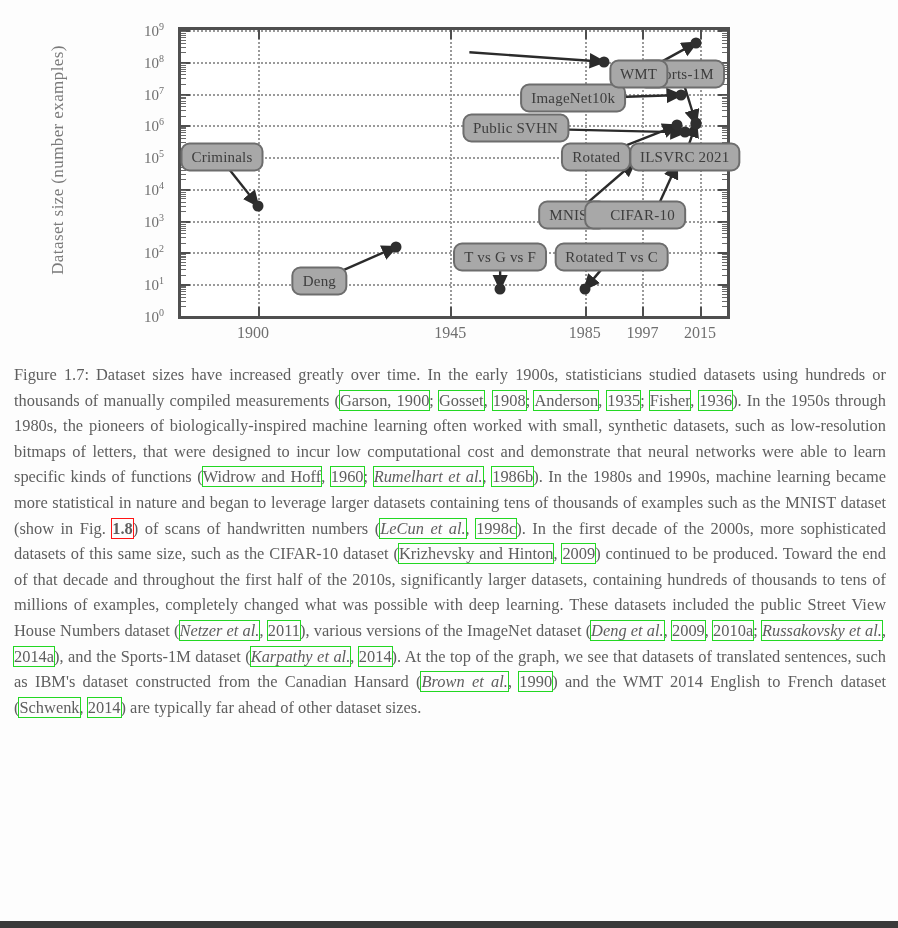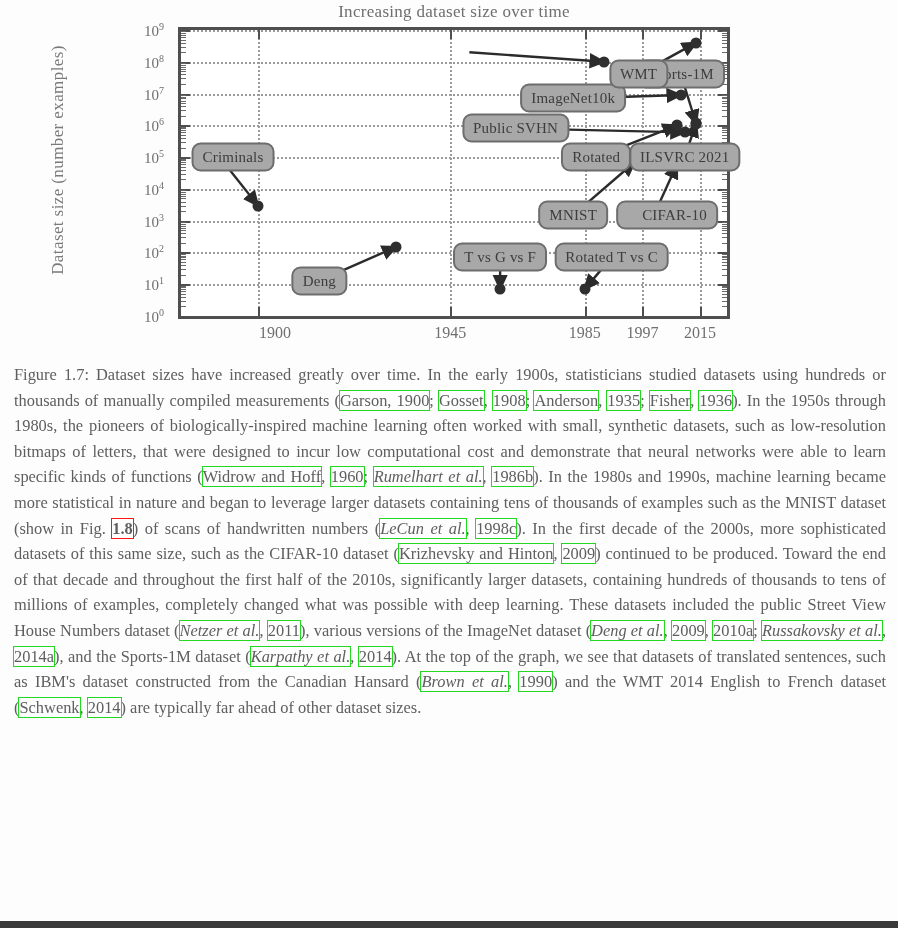--- a/index.html
+++ b/index.html
@@ -81,21 +81,20 @@
 </style>
 </head>
 <body>
 
 <div class="page">
 
   <div class="figure">
 
     <div class="ylabel">Dataset size (number examples)</div>
 
-    <div class="chart-title">Increasing dataset size over time</div>
 
     <div class="plot" id="plot">
         <div class="ytick-mark" style="top: 286px;"></div>
         <div class="ytick-mark-r" style="top: 286px;"></div>
         <div class="grid-h" style="top: 254.222px;"></div>
         <div class="ytick-mark" style="top: 254.222px;"></div>
         <div class="ytick-mark-r" style="top: 254.222px;"></div>
         <div class="grid-h" style="top: 222.444px;"></div>
         <div class="ytick-mark" style="top: 222.444px;"></div>
         <div class="ytick-mark-r" style="top: 222.444px;"></div>
@@ -293,31 +292,31 @@
           <line x1="472.943661971831" y1="185.0708777677861" x2="496.01408450704224" y2="134.16097137669752" stroke="#2b2b2b" stroke-width="2.4" marker-end="url(#ah)"></line>
           <line x1="415.2676056338028" y1="127.11111111111111" x2="496.01408450704224" y2="95.33333333333334" stroke="#2b2b2b" stroke-width="2.4" marker-end="url(#ah)"></line>
           <line x1="334.52112676056333" y1="98.41291819114491" x2="503.70422535211264" y2="102.38319359891977" stroke="#2b2b2b" stroke-width="2.4" marker-end="url(#ah)"></line>
           <line x1="503.70422535211264" y1="127.11111111111111" x2="515.2394366197183" y2="92.81712929226435" stroke="#2b2b2b" stroke-width="2.4" marker-end="url(#ah)"></line>
           <line x1="392.19718309859155" y1="68.47799561732472" x2="499.85915492957747" y2="65.00962692226145" stroke="#2b2b2b" stroke-width="2.4" marker-end="url(#ah)"></line>
           <line x1="499.85915492957747" y1="44.42342694224476" x2="515.2394366197183" y2="94.01796578274971" stroke="#2b2b2b" stroke-width="2.4" marker-end="url(#ah)"></line>
           <line x1="457.5633802816901" y1="44.42342694224476" x2="515.2394366197183" y2="12.645649164466931" stroke="#2b2b2b" stroke-width="2.4" marker-end="url(#ah)"></line>
           <line x1="288.3802816901408" y1="22.21171347112238" x2="422.9577464788732" y2="31.7777777777778" stroke="#2b2b2b" stroke-width="2.4" marker-end="url(#ah)"></line>
         </svg>
         <div class="dot" style="left: 76.9014px; top: 175.505px;"></div>
-        <div class="lbl" style="left: 52px; top: 127.111px;">Criminals</div>
+        <div class="lbl" style="left: 41px; top: 127.111px;">Criminals</div>
         <div class="dot" style="left: 215.324px; top: 216.849px;"></div>
         <div class="lbl" style="left: 138.423px; top: 250.601px;">Deng</div>
         <div class="dot" style="left: 319.141px; top: 259.145px;"></div>
         <div class="lbl" style="left: 319.141px; top: 227.367px;">T vs G vs F</div>
         <div class="dot" style="left: 403.732px; top: 259.145px;"></div>
         <div class="lbl" style="left: 430.648px; top: 227.367px;">Rotated T vs C</div>
         <div class="dot" style="left: 453.718px; top: 132.034px;"></div>
         <div class="lbl" style="left: 392.197px; top: 185.071px;">MNIST</div>
         <div class="dot" style="left: 496.014px; top: 134.161px;"></div>
-        <div class="lbl" style="left: 486px; top: 185.071px; padding-left: 24px;">CIFAR-10</div>
+        <div class="lbl" style="left: 454px; top: 185.071px; padding-left: 24px;">CIFAR-10</div>
         <div class="dot" style="left: 496.014px; top: 95.3333px;"></div>
         <div class="lbl" style="left: 415.268px; top: 127.111px;">Rotated</div>
         <div class="dot" style="left: 503.704px; top: 102.383px;"></div>
         <div class="lbl" style="left: 334.521px; top: 98.4129px;">Public SVHN</div>
         <div class="dot" style="left: 515.239px; top: 92.8171px;"></div>
         <div class="lbl" style="left: 503.704px; top: 127.111px;">ILSVRC 2021</div>
         <div class="dot" style="left: 499.859px; top: 65.0096px;"></div>
         <div class="lbl" style="left: 392.197px; top: 68.478px;">ImageNet10k</div>
         <div class="dot" style="left: 515.239px; top: 94.018px;"></div>
         <div class="lbl" style="left: 499.859px; top: 44.4234px;">Sports-1M</div>
@@ -330,21 +329,21 @@
         <div class="ytick" style="top: 316px;">10<sup>0</sup></div>
         <div class="ytick" style="top: 284.222px;">10<sup>1</sup></div>
         <div class="ytick" style="top: 252.444px;">10<sup>2</sup></div>
         <div class="ytick" style="top: 220.667px;">10<sup>3</sup></div>
         <div class="ytick" style="top: 188.889px;">10<sup>4</sup></div>
         <div class="ytick" style="top: 157.111px;">10<sup>5</sup></div>
         <div class="ytick" style="top: 125.333px;">10<sup>6</sup></div>
         <div class="ytick" style="top: 93.5556px;">10<sup>7</sup></div>
         <div class="ytick" style="top: 61.7778px;">10<sup>8</sup></div>
         <div class="ytick" style="top: 30px;">10<sup>9</sup></div>
-        <div class="xtick" style="left: 275px;">1900</div>
+        <div class="xtick" style="left: 253px;">1900</div>
         <div class="xtick" style="left: 450.155px;">1945</div>
         <div class="xtick" style="left: 584.732px;">1985</div>
         <div class="xtick" style="left: 642.408px;">1997</div>
         <div class="xtick" style="left: 700.085px;">2015</div>
       </div>
   </div>
 
   <div class="caption" id="caption"><span>Figure 1.7: Dataset sizes have increased greatly over time. In the early 1900s, statisticians studied datasets using hundreds or thousands of manually compiled measurements (</span><span class="cite">Garson, 1900</span><span>; </span><span class="cite">Gosset</span><span>, </span><span class="cite">1908</span><span>; </span><span class="cite">Anderson</span><span>, </span><span class="cite">1935</span><span>; </span><span class="cite">Fisher</span><span>, </span><span class="cite">1936</span><span>). In the 1950s through 1980s, the pioneers of biologically-inspired machine learning often worked with small, synthetic datasets, such as low-resolution bitmaps of letters, that were designed to incur low computational cost and demonstrate that neural networks were able to learn specific kinds of functions (</span><span class="cite">Widrow and Hoff</span><span>, </span><span class="cite">1960</span><span>; </span><span class="cite it">Rumelhart et al.</span><span>, </span><span class="cite">1986b</span><span>). In the 1980s and 1990s, machine learning became more statistical in nature and began to leverage larger datasets containing tens of thousands of examples such as the MNIST dataset (show in Fig. </span><span class="ref-red">1.8</span><span>) of scans of handwritten numbers (</span><span class="cite it">LeCun et al.</span><span>, </span><span class="cite">1998c</span><span>). In the first decade of the 2000s, more sophisticated datasets of this same size, such as the CIFAR-10 dataset (</span><span class="cite">Krizhevsky and Hinton</span><span>, </span><span class="cite">2009</span><span>) continued to be produced. Toward the end of that decade and throughout the first half of the 2010s, significantly larger datasets, containing hundreds of thousands to tens of millions of examples, completely changed what was possible with deep learning. These datasets included the public Street View House Numbers dataset (</span><span class="cite it">Netzer et al.</span><span>, </span><span class="cite">2011</span><span>), various versions of the ImageNet dataset (</span><span class="cite it">Deng et al.</span><span>, </span><span class="cite">2009</span><span>, </span><span class="cite">2010a</span><span>; </span><span class="cite it">Russakovsky et al.</span><span>, </span><span class="cite">2014a</span><span>), and the Sports-1M dataset (</span><span class="cite it">Karpathy et al.</span><span>, </span><span class="cite">2014</span><span>). At the top of the graph, we see that datasets of translated sentences, such as IBM's dataset constructed from the Canadian Hansard (</span><span class="cite it">Brown et al.</span><span>, </span><span class="cite">1990</span><span>) and the WMT 2014 English to French dataset (</span><span class="cite">Schwenk</span><span>, </span><span class="cite">2014</span><span>) are typically far ahead of other dataset sizes.</span></div>
   <div class="botrule"></div>
 </div>

